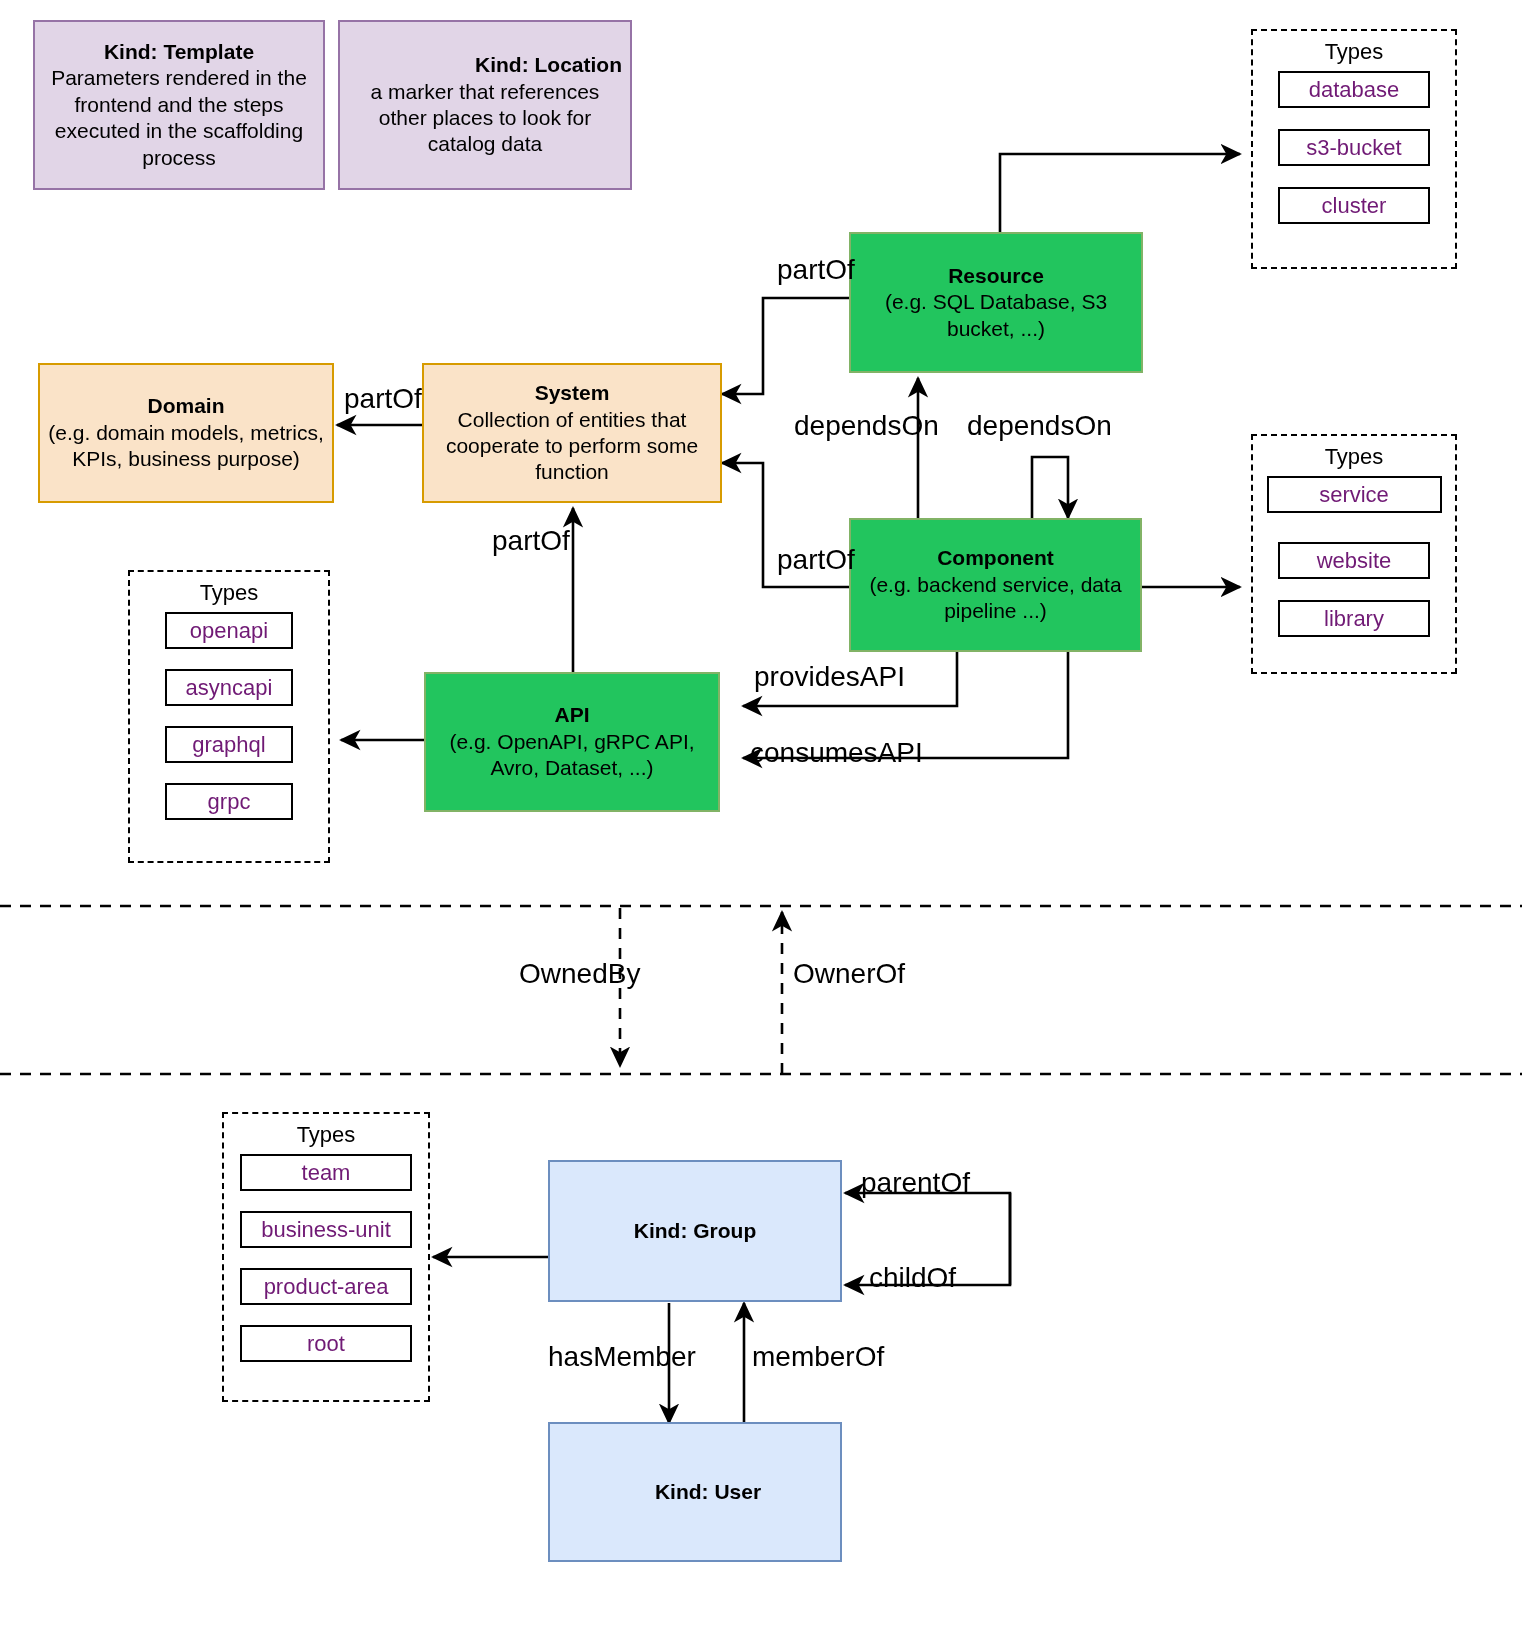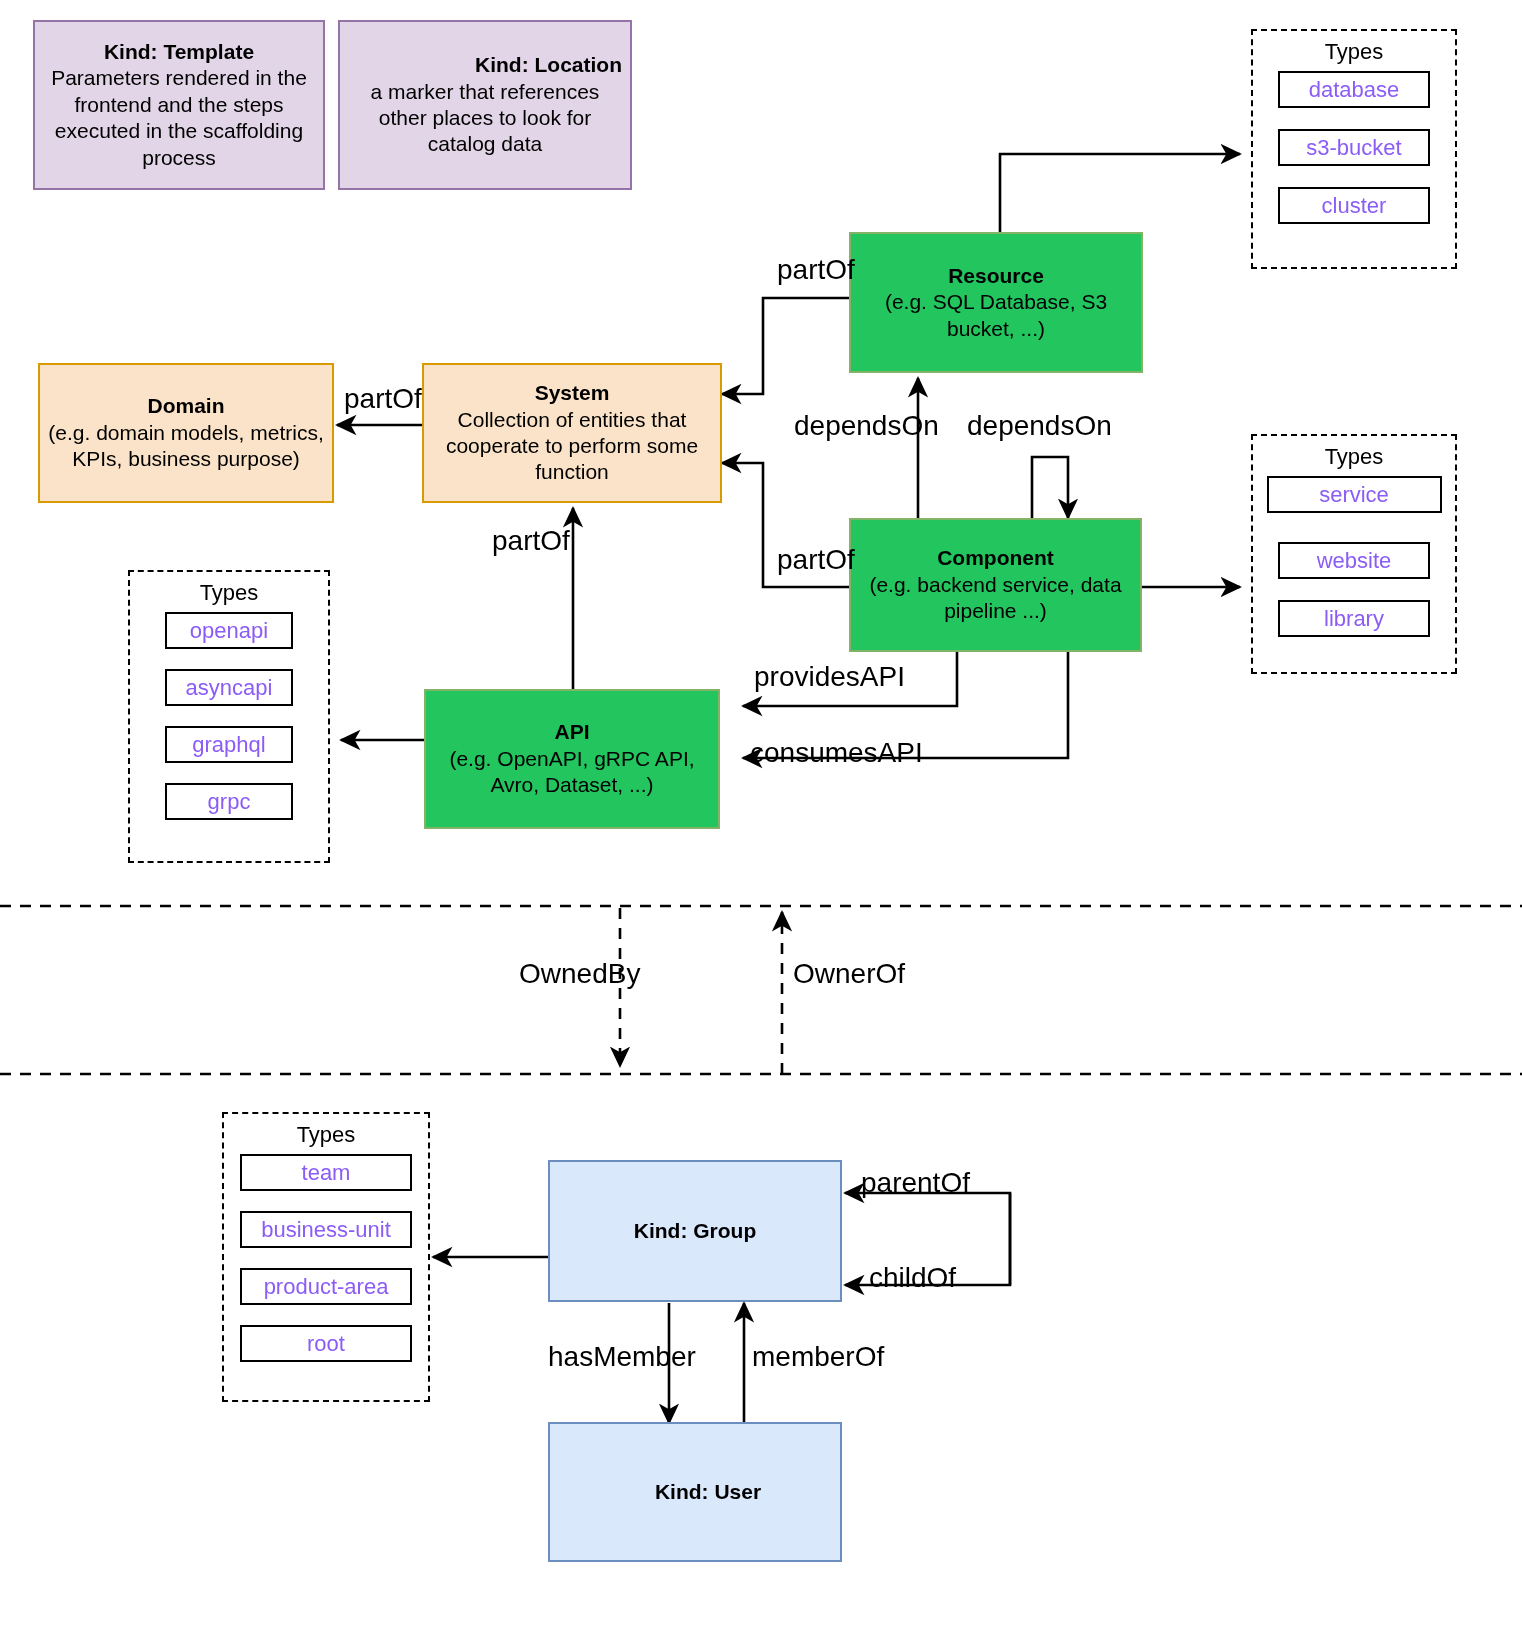--- a/index.html
+++ b/index.html
@@ -69,21 +69,21 @@
     font-size: 22px;
     color: #000000;
     margin-top: 8px;
     margin-bottom: 6px;
   }
   .type-chip {
     box-sizing: border-box;
     border: 2px solid #000000;
     background: #ffffff;
     font-size: 22px;
-    color: #8b5cf6;
+    color: #701a75;
     text-align: center;
     display: flex;
     align-items: center;
     justify-content: center;
   }
   .edge-label {
     position: absolute;
     font-size: 28px;
     color: #000000;
     white-space: nowrap;
@@ -165,21 +165,21 @@
 <div class="node-box entity-green" style="left:849px; top:232px; width:294px; height:141px;">
   <div class="title">Resource</div>
   <div class="desc">(e.g. SQL Database, S3 bucket, ...)</div>
 </div>
 
 <div class="node-box entity-green" style="left:849px; top:518px; width:293px; height:134px;">
   <div class="title">Component</div>
   <div class="desc">(e.g. backend service, data pipeline ...)</div>
 </div>
 
-<div class="node-box entity-green" style="left:424px; top:689px; width:296px; height:140px;">
+<div class="node-box entity-green" style="left:424px; top:672px; width:296px; height:140px;">
   <div class="title">API</div>
   <div class="desc">(e.g. OpenAPI, gRPC API, Avro, Dataset, ...)</div>
 </div>
 
 <div class="node-box entity-blue" style="left:548px; top:1160px; width:294px; height:142px;">
   <div class="title">Kind: Group</div>
 </div>
 
 <div class="node-box entity-blue" style="left:548px; top:1422px; width:294px; height:140px;padding-left:34px;">
   <div class="title">Kind: User</div>

